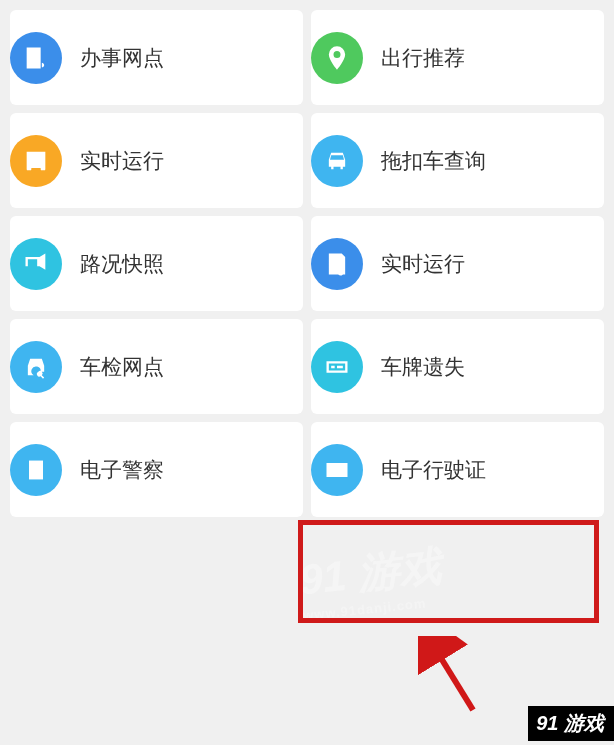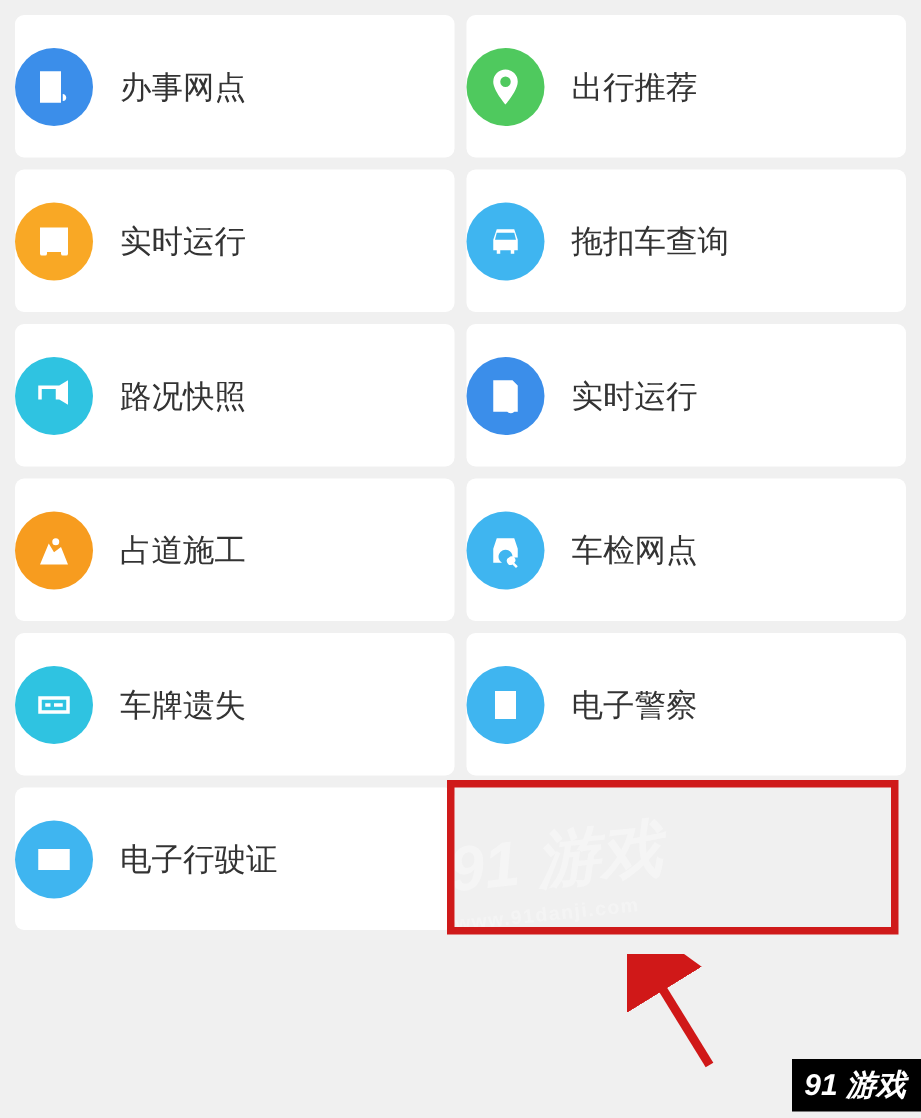--- a/index.html
+++ b/index.html
@@ -130,28 +130,20 @@
     </div>
     <div class="card">
       <div class="icon-wrap blue">
         <svg viewBox="0 0 24 24">
           <path d="M5 3h11l3 3v15H5zM8 7h8v2H8zm0 4h8v2H8zM14 16a3 3 0 11-1 5l-2-2 1-1 2 2a1.5 1.5 0 100-3z"></path>
         </svg>
       </div>
       <span class="label">实时运行</span>
     </div>
     <div class="card">
-      <div class="icon-wrap orange2">
-        <svg viewBox="0 0 24 24">
-          <path d="M4 20l5-12 3 5 4-3 4 10zM11 7a2 2 0 114 0 2 2 0 01-4 0z"></path>
-        </svg>
-      </div>
-      <span class="label">占道施工</span>
-    </div>
-    <div class="card">
       <div class="icon-wrap lblue">
         <svg viewBox="0 0 24 24">
           <path d="M5 11l2-6h10l2 6v5h-3a4 4 0 10-6 3H5zM14 16a2 2 0 113 3l2 2-1 1-2-2a2 2 0 01-2-4z"></path>
         </svg>
       </div>
       <span class="label">车检网点</span>
     </div>
     <div class="card">
       <div class="icon-wrap cyan">
         <svg viewBox="0 0 24 24">

